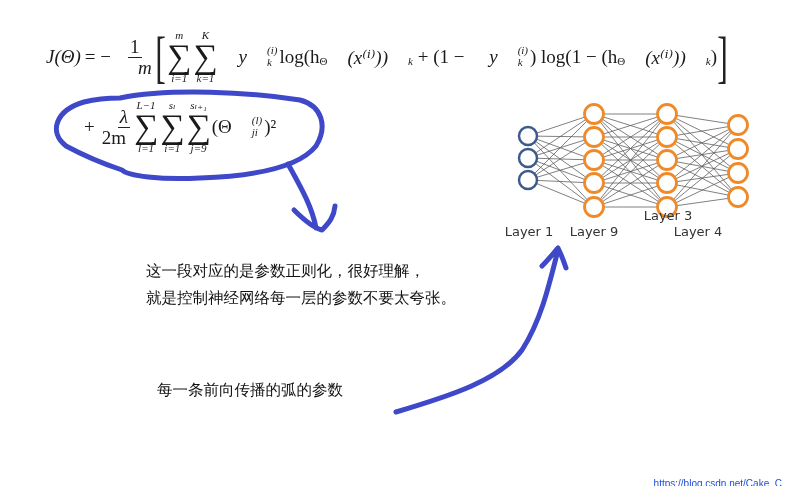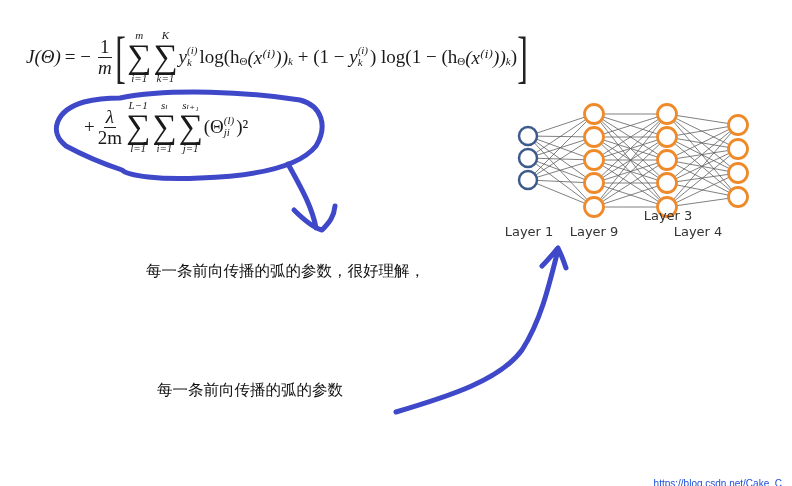--- a/index.html
+++ b/index.html
@@ -8,21 +8,21 @@
   .abs { position: absolute; }
   .formula { font-family: "Liberation Serif", "DejaVu Serif", serif; color: #1a1a1a; white-space: nowrap; }
   .f-main { left: 26px; top: 22px; font-size: 19px; height: 70px; }
   .f-reg { left: 84px; top: 92px; font-size: 19px; height: 70px; }
   .row { display: flex; align-items: center; height: 70px; }
   .frac { display: inline-flex; flex-direction: column; align-items: center; margin: 0 3px; line-height: 1.05; }
   .frac .num { border-bottom: 1px solid #222; padding: 0 2px; }
   .sum { display: inline-flex; flex-direction: column; align-items: center; margin: 0 1px; line-height: 1; }
   .sum .lim { font-size: 11px; font-style: italic; }
   .sum .sig { font-size: 34px; line-height: 0.95; }
-  .it { font-style: italic; }
+  .it { font-style: italic; margin-left: 20px; }
   .supsub { display: inline-flex; flex-direction: column; font-size: 11px; line-height: 1.05; vertical-align: middle; margin-right: 2px; }
   .bracket { font-size: 58px; font-weight: 100; line-height: 1; transform: scaleX(0.55); display: inline-block; margin: 0 -4px; color: #222; }
   .note { font-family: "DejaVu Sans", "Liberation Sans", sans-serif; font-size: 15.5px; color: #111; line-height: 27px; white-space: nowrap; }
   .note1 { left: 146px; top: 258px; }
   .note2 { left: 157px; top: 377px; }
   .layer-label { font-family: "DejaVu Sans", "Liberation Sans", sans-serif; font-size: 13px; color: #333; white-space: nowrap; transform: translateX(-50%); }
   .watermark { right: 10px; top: 478px; font-family: "Liberation Sans", "DejaVu Sans", sans-serif; font-size: 10px; color: #1d4ed8; }
   svg { position: absolute; left: 0; top: 0; }
 </style>
 </head>
@@ -84,21 +84,21 @@
       <span class="lim">l=1</span>
     </span>
     <span class="sum">
       <span class="lim">sₗ</span>
       <span class="sig">∑</span>
       <span class="lim">i=1</span>
     </span>
     <span class="sum">
       <span class="lim">sₗ₊₁</span>
       <span class="sig">∑</span>
-      <span class="lim">j=1</span>
+      <span class="lim">j=9</span>
     </span>
     <span>(Θ</span>
     <span class="supsub">
       <span class="it">(l)</span>
       <span class="it">ji</span>
     </span>
     <span>)²</span>
   </div>
 </div>
 
@@ -202,19 +202,20 @@
       <circle cx="738" cy="197" r="9.5"></circle>
   </g>
 </svg>
 
 <div class="abs layer-label" style="left:529px; top:224px;">Layer 1</div>
 <div class="abs layer-label" style="left:594px; top:224px;">Layer 9</div>
 <div class="abs layer-label" style="left:668px; top:208px;">Layer 3</div>
 <div class="abs layer-label" style="left:698px; top:224px;">Layer 4</div>
 
 <div class="abs note note1">
-  <div>每一条前向传播的弧的参数，很好理解，</div>
+  <div>这一段对应的是参数正则化，很好理解，</div>
+  <div>就是控制神经网络每一层的参数不要太夸张。</div>
 </div>
 <div class="abs note note2">
   <div>每一条前向传播的弧的参数</div>
 </div>
 
 <div class="abs watermark">https://blog.csdn.net/Cake_C</div>
 
 </body></html>

